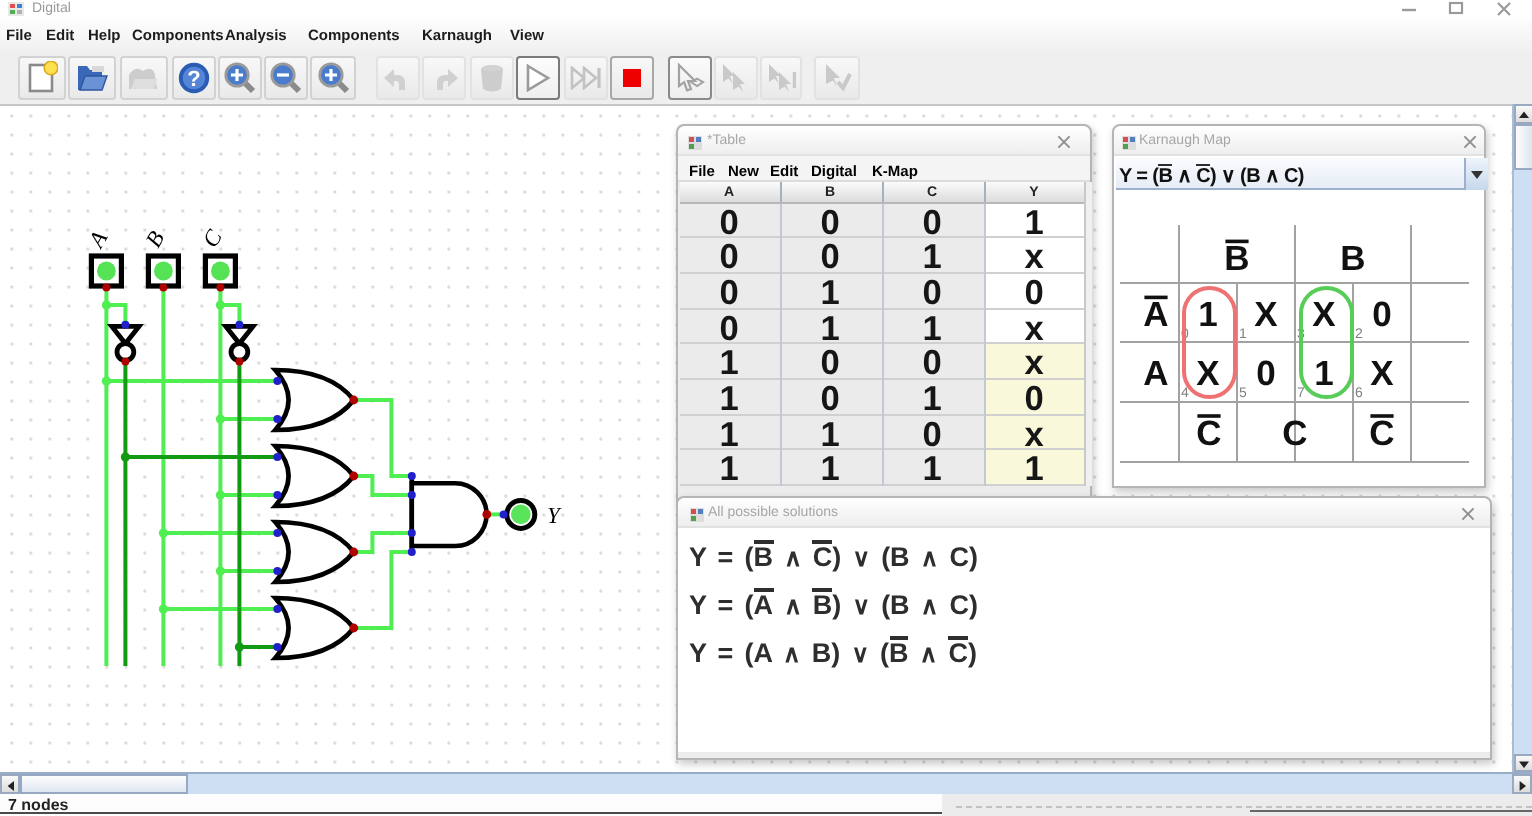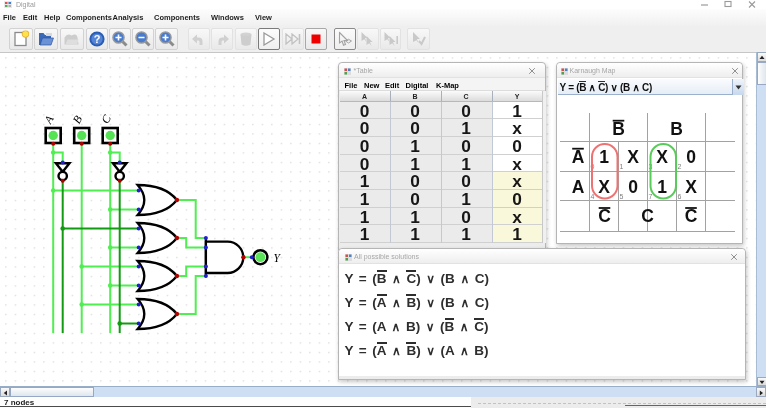--- a/index.html
+++ b/index.html
@@ -46,21 +46,21 @@
     <path d="M51 1.5 L57 7.5 M57 1.5 L51 7.5" stroke="#9a9a9a" stroke-width="1.1"></path>
   </svg>
 </div>
 <div class="abs" id="menubar">
   <span class="mi" style="left:3px">File</span>
   <span class="mi" style="left:23px">Edit</span>
   <span class="mi" style="left:44px">Help</span>
   <span class="mi" style="left:66px">Components</span>
   <span class="mi" style="left:112.5px">Analysis</span>
   <span class="mi" style="left:154px">Components</span>
-  <span class="mi" style="left:211px">Windows</span>
+  <span class="mi" style="left:211px">Karnaugh</span>
   <span class="mi" style="left:255px">View</span>
 </div>
 <div class="abs" id="toolbar">
   <div class="tb" style="left:8.9px;width:24px">
       <svg width="16" height="17">
         <rect x="2" y="2" width="11" height="13" fill="#fff" stroke="#8a8a8a" stroke-width="1.3"></rect>
         <circle cx="12.5" cy="3.5" r="3.4" fill="#ffe14d" stroke="#e0a820" stroke-width="0.8"></circle>
       </svg>
     </div>
   <div class="tb" style="left:34.2px;width:24px">
@@ -476,16 +476,15 @@
       <rect x="0.5" y="4" width="2.5" height="2.5" fill="#50a050"></rect>
     </svg>
   <div class="wtext" style="left:15px">All possible solutions</div>
   <svg class="wx" style="left:391px;top:4px" width="8" height="8">
       <path d="M1.2 1.2 L6.8 6.8 M6.8 1.2 L1.2 6.8" stroke="#909090" stroke-width="1"></path>
     </svg>
   <div class="abs" style="left:0;top:16px;width:406px;height:111px;background:#fff">
     <div class="expr" style="top:6px">Y = (<span class="ov">B</span> <span class="op">∧</span> <span class="ov">C</span>) <span class="op">∨</span> (B <span class="op">∧</span> C)</div>
     <div class="expr" style="top:30px">Y = (<span class="ov">A</span> <span class="op">∧</span> <span class="ov">B</span>) <span class="op">∨</span> (B <span class="op">∧</span> C)</div>
     <div class="expr" style="top:54px">Y = (A <span class="op">∧</span> B) <span class="op">∨</span> (<span class="ov">B</span> <span class="op">∧</span> <span class="ov">C</span>)</div>
-    <div class="expr" style="top:78px">Y = (<span class="ov">A</span> <span class="op">∧</span> <span class="ov">B</span>) <span class="op">∨</span> (A <span class="op">∧</span> B)</div>
   </div>
   <div class="abs" style="left:0;top:127px;width:406px;height:3px;background:#ececec"></div>
 </div>
 
 </body></html>

